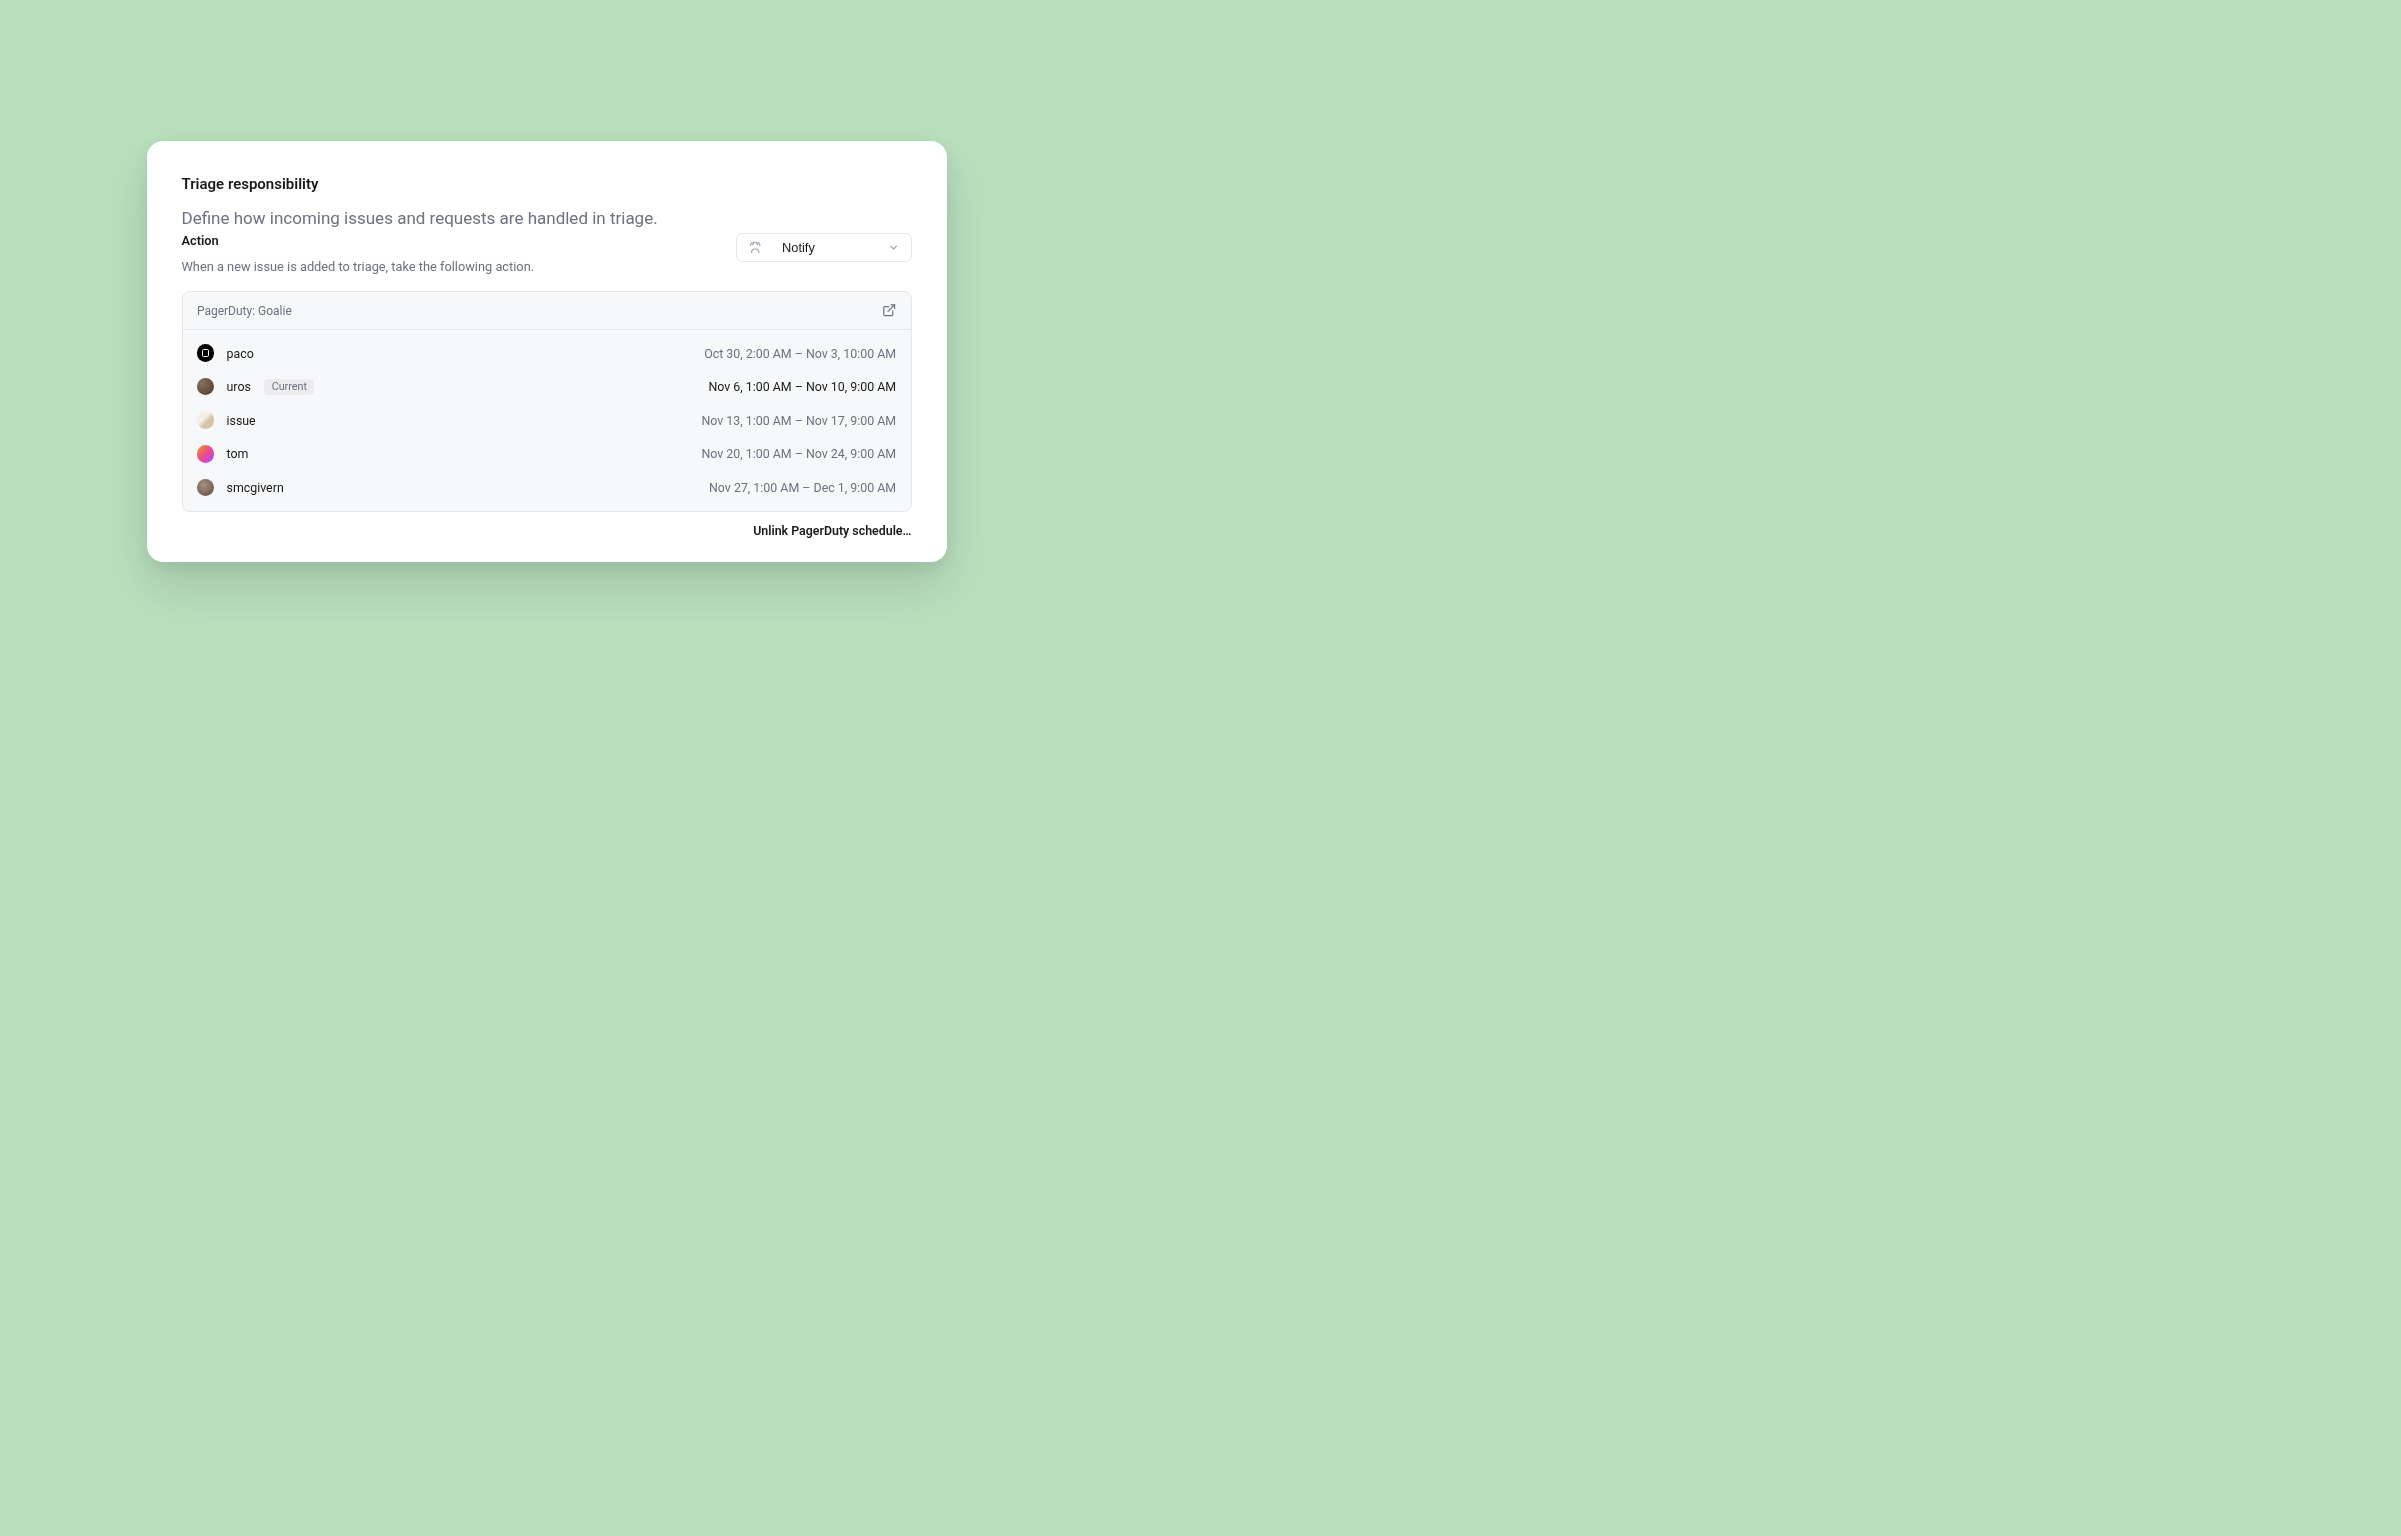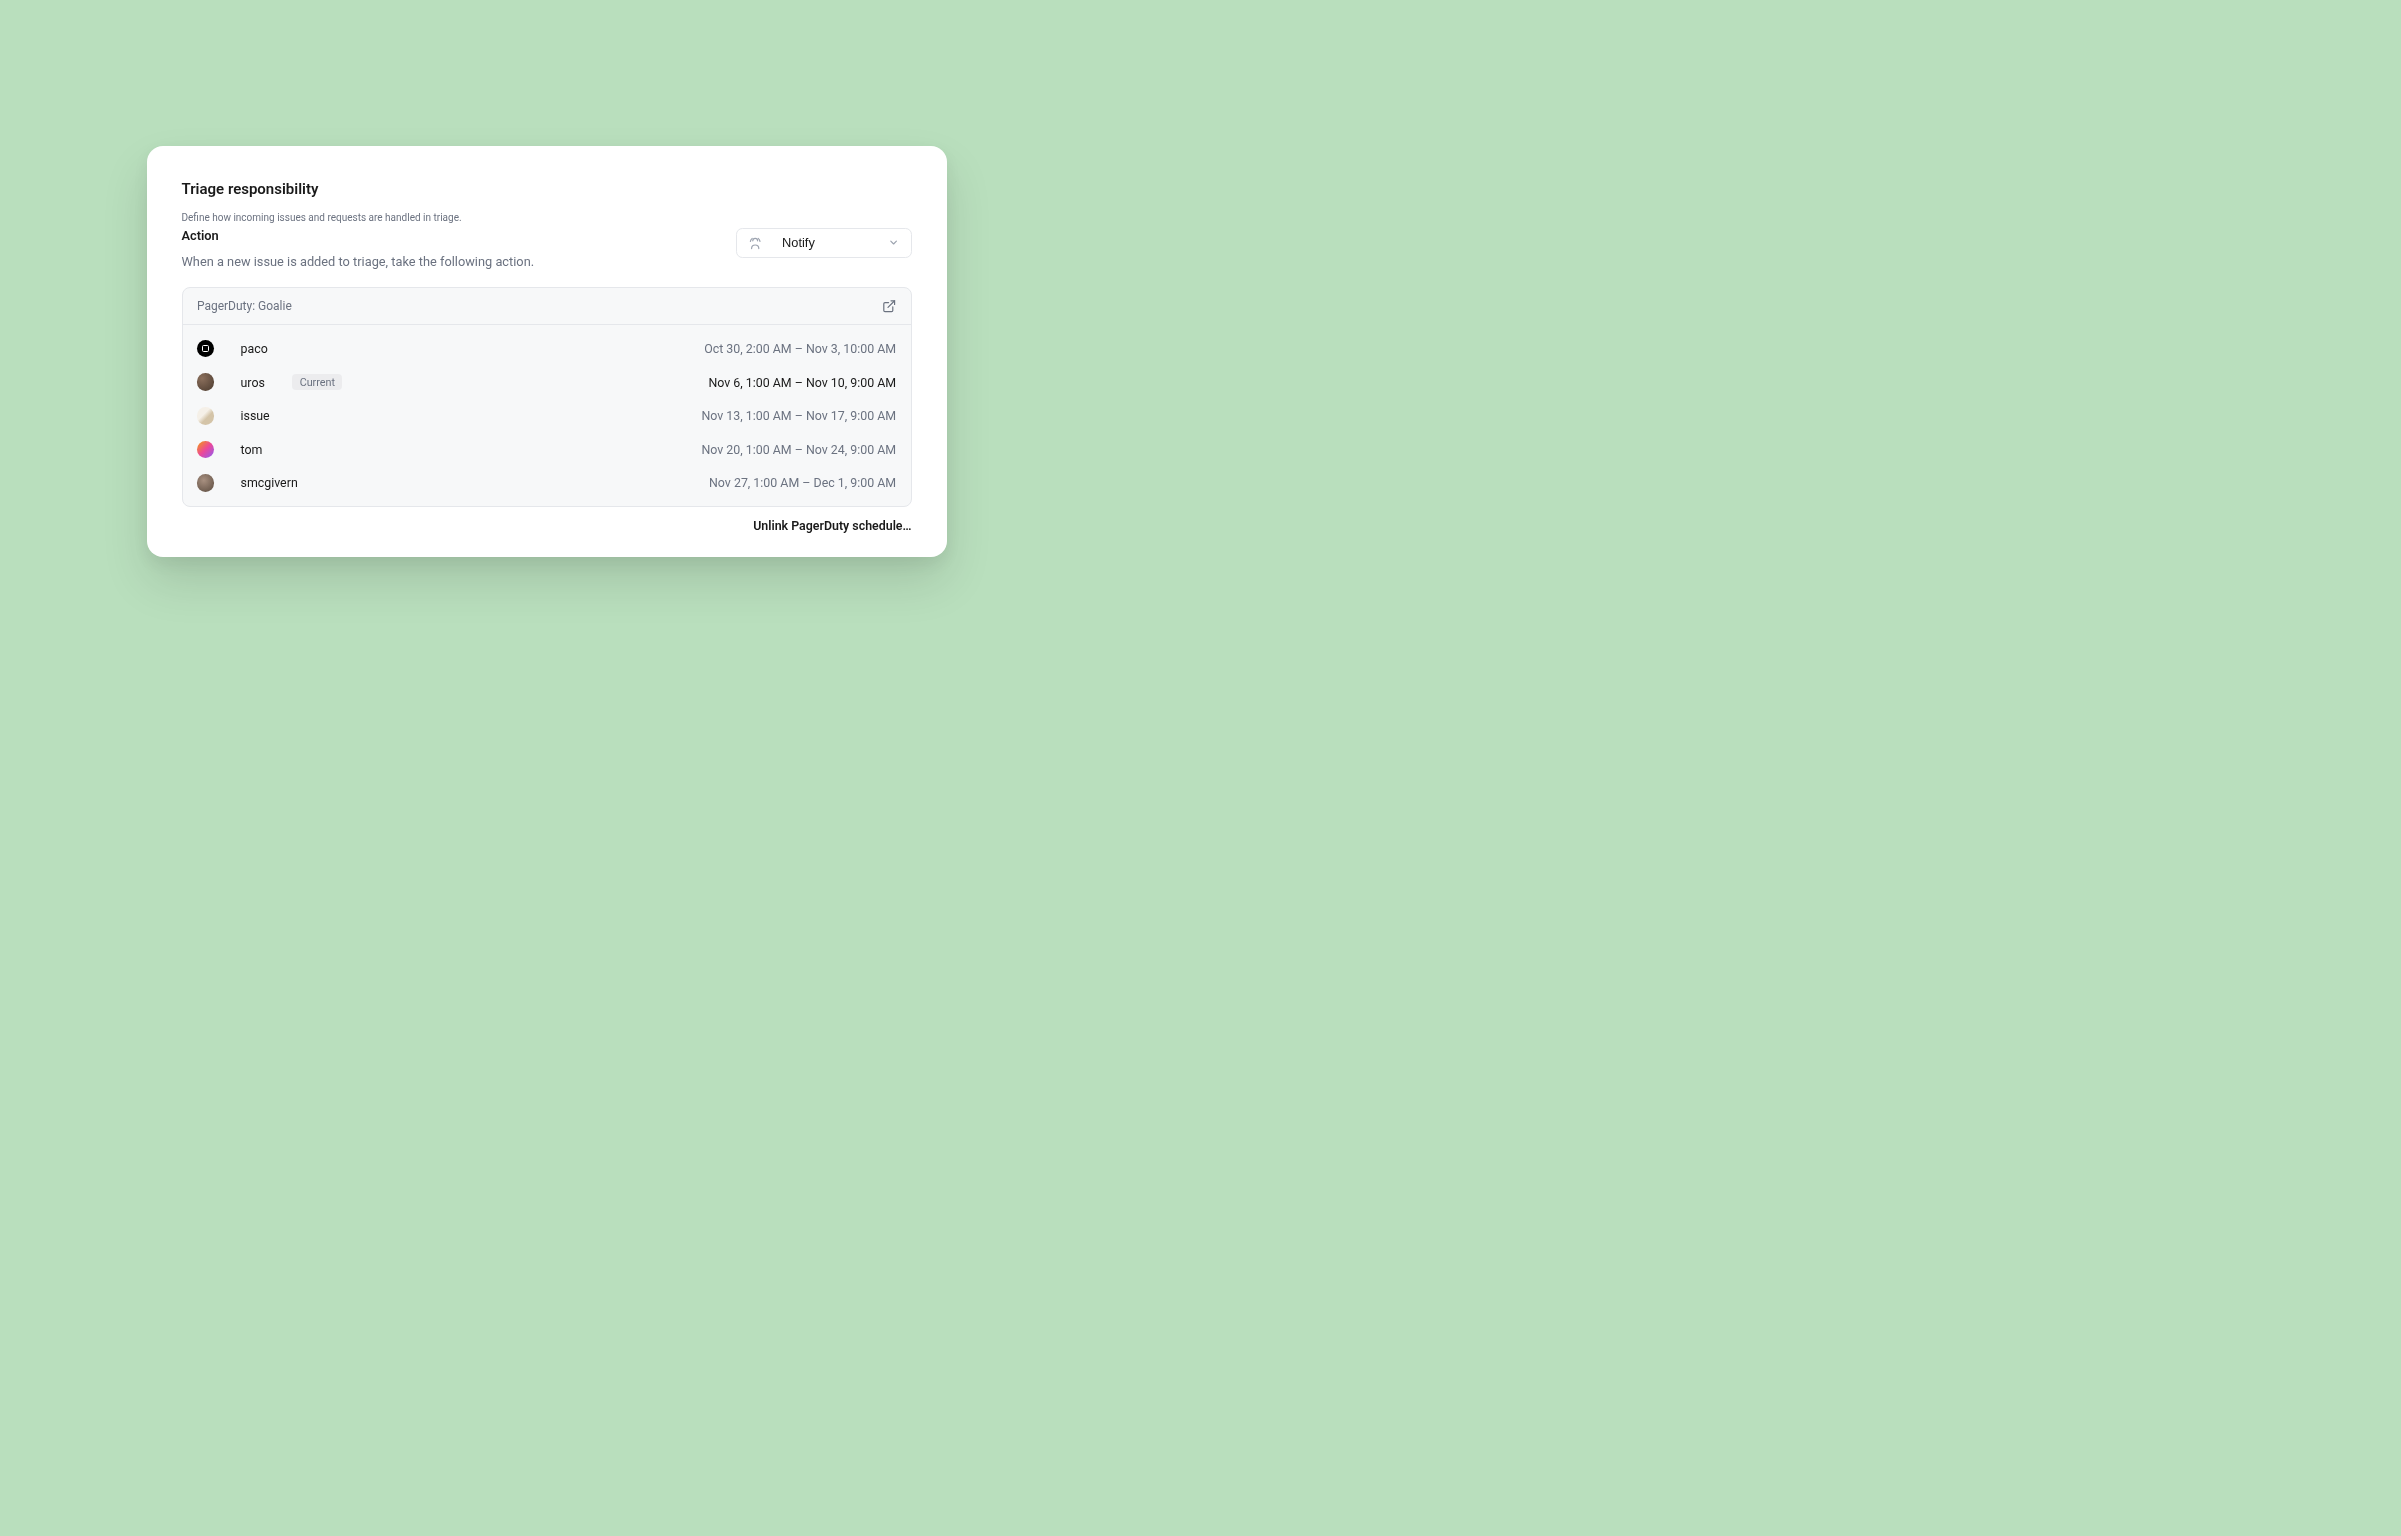--- a/index.html
+++ b/index.html
@@ -24,21 +24,21 @@
     padding: 34px 35px 24px 35px;
     box-shadow: 0 24px 48px rgba(0,0,0,0.12), 0 6.4px 16px rgba(0,0,0,0.06);
   }
   .page-title {
     font-size: 15px;
     font-weight: 600;
     color: #1a1a1a;
     margin-bottom: 14.4px;
   }
   .page-subtitle {
-    font-size: 10px;
+    font-size: 17px;
     color: #6b7280;
     margin-bottom: 5px;
   }
   .action-row {
     display: flex;
     justify-content: space-between;
     align-items: flex-start;
     margin-bottom: 17.6px;
   }
   .action-left {
@@ -104,21 +104,21 @@
     color: #6b7280;
     cursor: pointer;
   }
   .schedule-list {
     padding: 6.4px 0;
   }
   .schedule-row {
     display: flex;
     align-items: center;
     padding: 8px 14.4px;
-    gap: 26px;
+    gap: 12px;
   }
   .avatar {
     width: 17.6px;
     height: 17.6px;
     border-radius: 50%;
     flex-shrink: 0;
   }
   .name {
     font-size: 12.4px;
     color: #1a1a1a;

